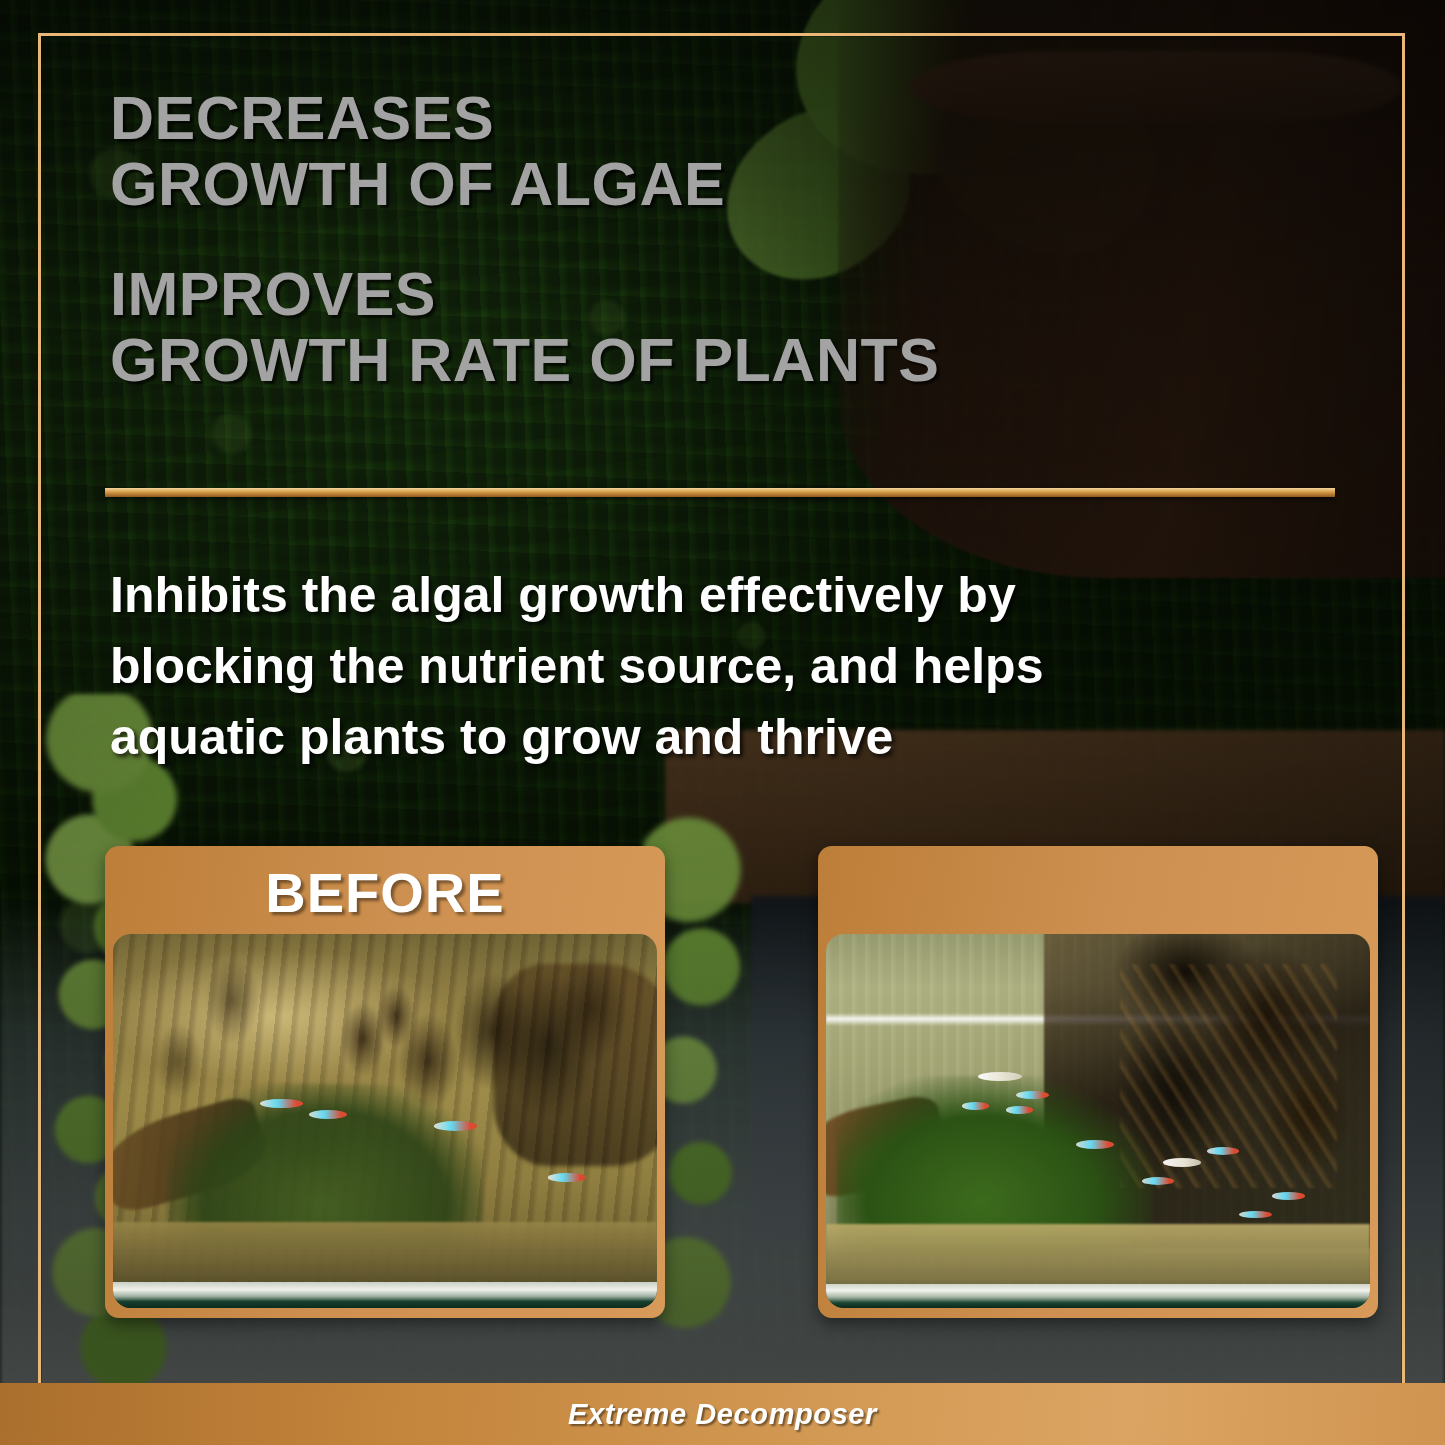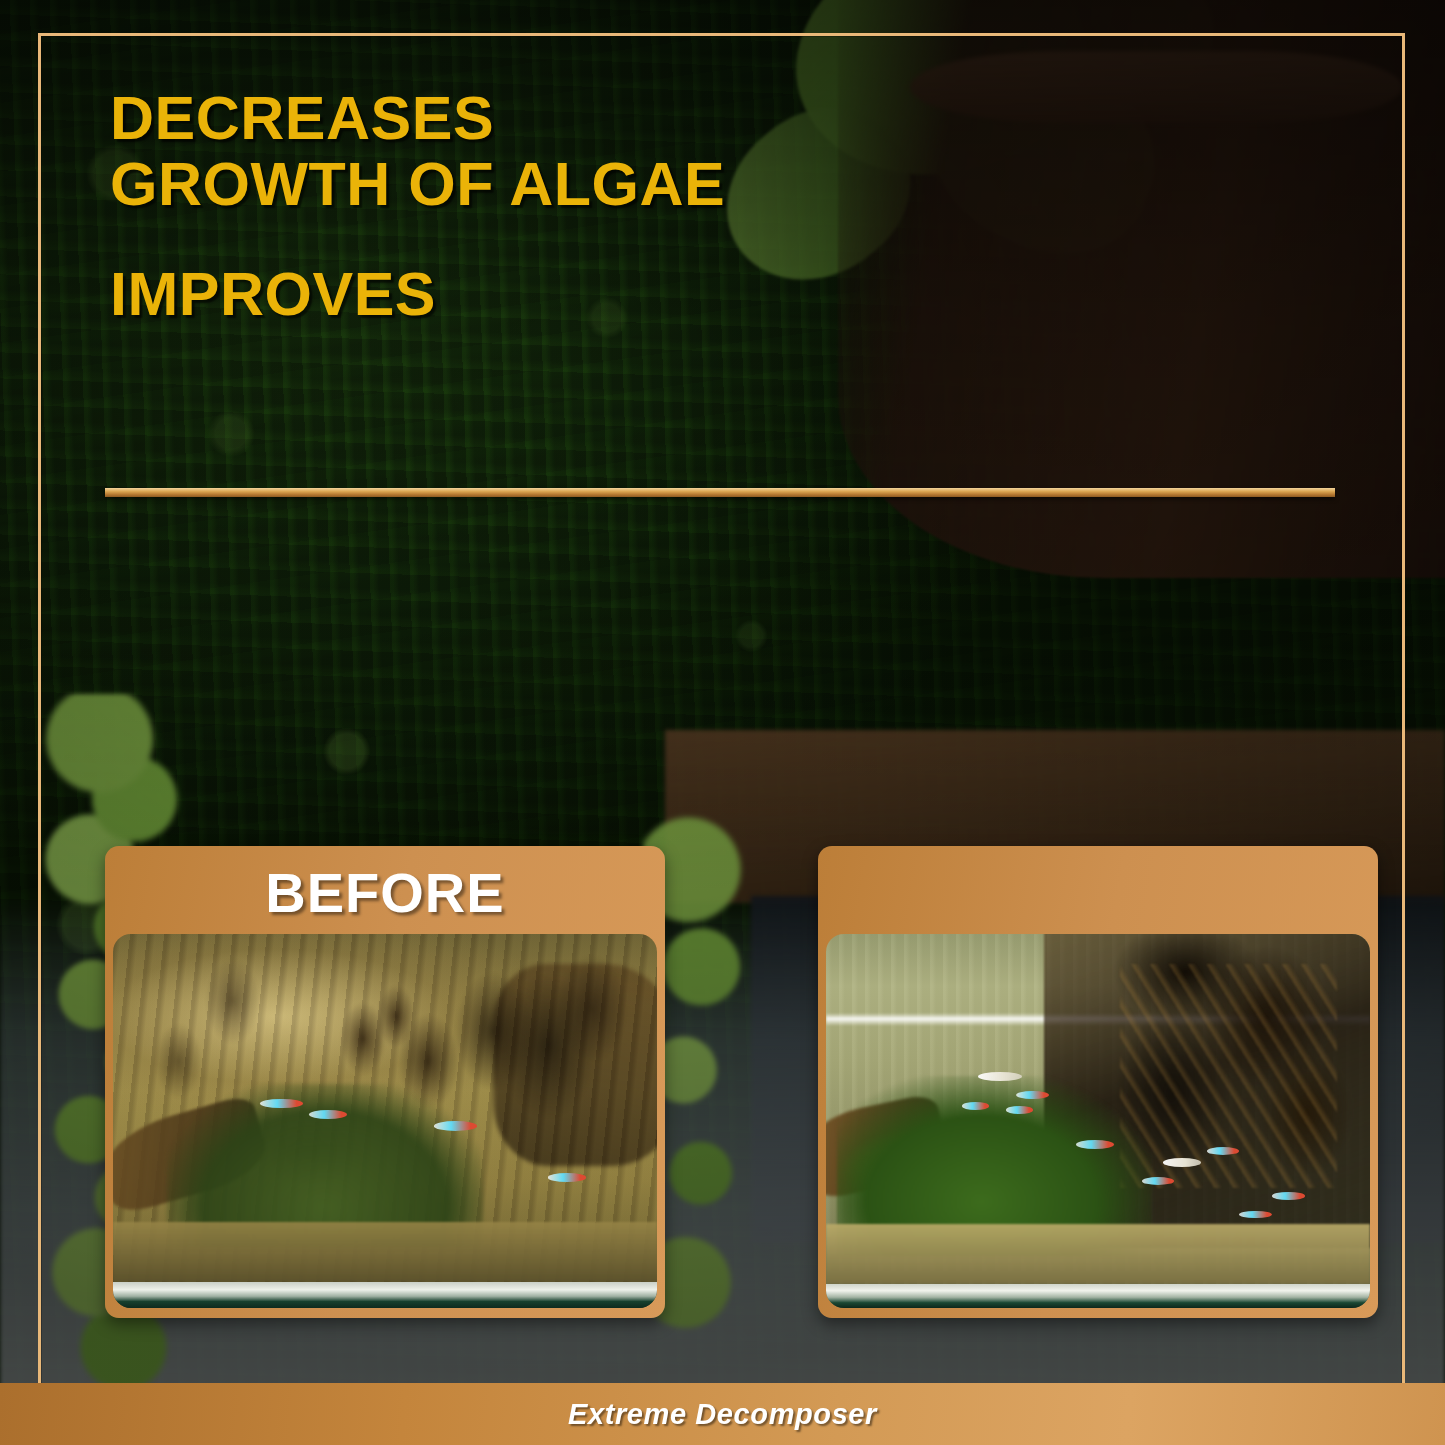--- a/index.html
+++ b/index.html
@@ -118,21 +118,21 @@
   .frame{
     position:absolute;left:38px;top:33px;right:40px;bottom:0;
     border:3px solid #e9b879;border-bottom:none;
     box-shadow:0 0 0 1px rgba(0,0,0,.25) inset;
     pointer-events:none;
   }
 
   
   .headline{
     position:absolute;left:110px;top:86px;width:1000px;
-    color:#eab308;
+    color:#a3a3a3;
     font-weight:bold;
     font-size:61px;
     line-height:1.08;
     letter-spacing:.5px;
     text-shadow:3px 3px 2px rgba(0,0,0,.65);
   }
   .headline .block{margin-bottom:0;}
   .headline .gap{height:44px;}
   .hl-line{display:block;white-space:nowrap;}
 
@@ -321,25 +321,31 @@
   <div class="frame"></div>
 
   <div class="headline">
     <div class="block">
       <span class="hl-line">DECREASES</span>
       <span class="hl-line">GROWTH OF ALGAE</span>
     </div>
     <div class="gap"></div>
     <div class="block">
       <span class="hl-line">IMPROVES</span>
+      <span class="hl-line">GROWTH RATE OF PLANTS</span>
     </div>
   </div>
 
   <div class="divider"></div>
 
+  <div class="subtext">
+    <span class="sub-line">Inhibits the algal growth effectively by</span>
+    <span class="sub-line">blocking the nutrient source, and helps</span>
+    <span class="sub-line">aquatic plants to grow and thrive</span>
+  </div>
 
   <div class="compare">
 
     <div class="card before">
       <div class="card-title">BEFORE</div>
       <div class="photo">
         <div class="tank-before"></div>
         <div class="wood-before2"></div>
         <div class="algae"></div>
         <div class="algae-streaks"></div>

